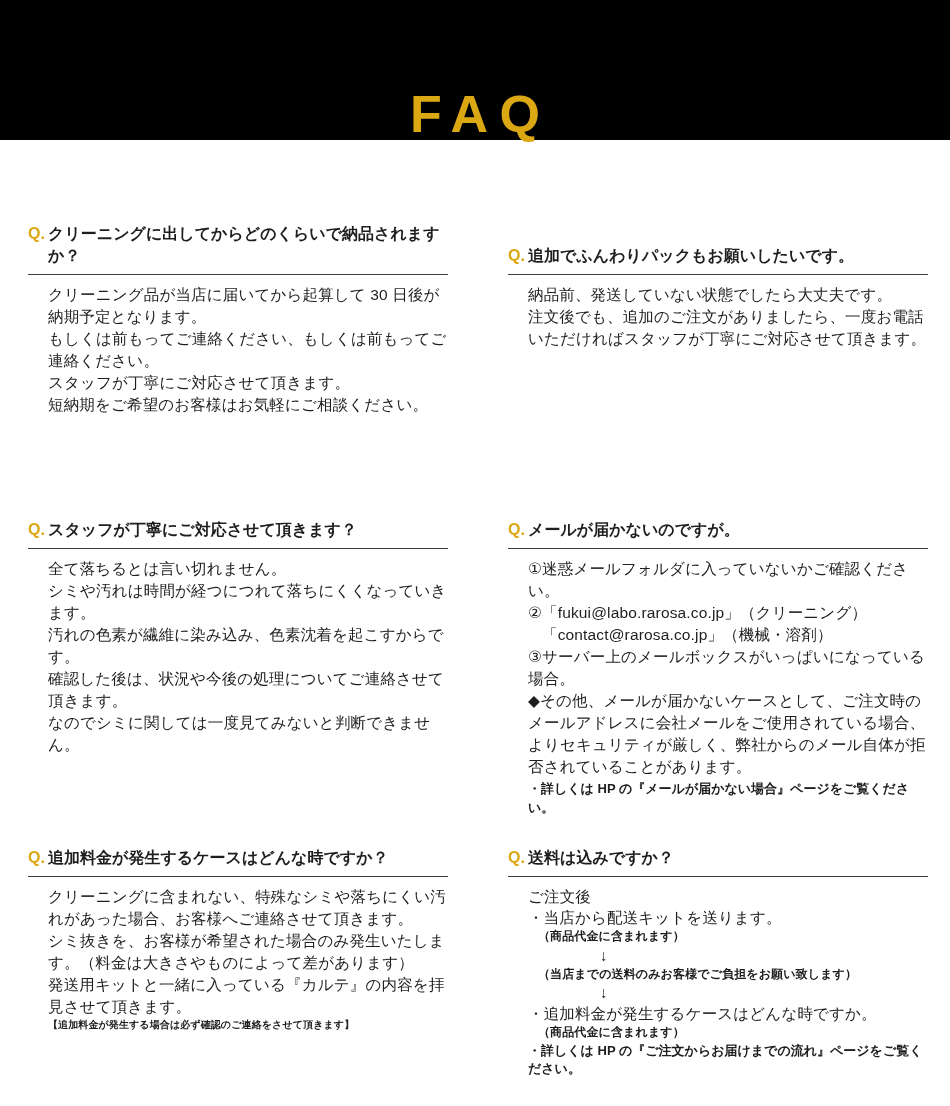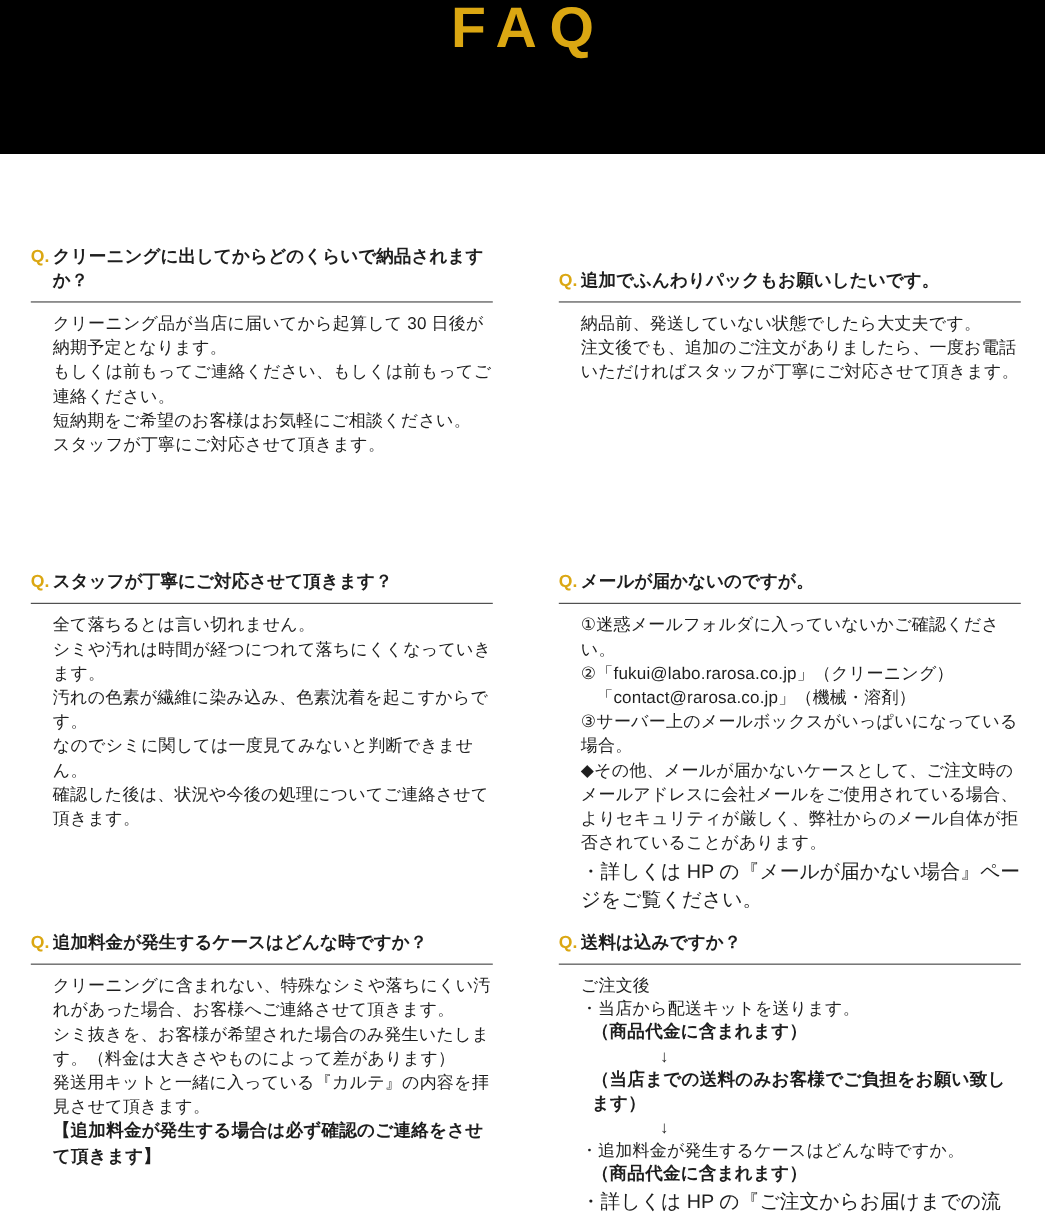--- a/index.html
+++ b/index.html
@@ -16,21 +16,21 @@
     color: var(--text);
   }
   body { height: 1106px; overflow: hidden; }
 
   
   .page-header {
     width: 950px;
     height: 140px;
     background: var(--header-bg);
     display: flex;
-    align-items: flex-start;
+    align-items: flex-end;
     justify-content: center;
   }
   .page-title {
     color: var(--accent);
     font-size: 52px;
     font-weight: 700;
     letter-spacing: 0.22em;
     margin-right: -0.22em; 
     line-height: 1;
   }
@@ -71,25 +71,25 @@
   .answer {
     margin: 9px 0 0 20px;
     font-size: 15.5px;
   }
   .answer .line {
     line-height: 1.42;
     letter-spacing: 0.01em;
   }
   .answer.compact .line { line-height: 1.36; }
 
-  .line.bold        { font-weight: 700; font-size: 16px; }
-  .line.bold-indent { font-weight: 700; font-size: 16px; padding-left: 10px; }
+  .line.bold        { font-weight: 700; font-size: 10px; }
+  .line.bold-indent { font-weight: 700; font-size: 12px; padding-left: 10px; }
   .line.indent      { padding-left: 14px; }
   .line.arrow       { padding-left: 72px; }
-  .line.small-bold  { font-weight: 400; font-size: 18px; margin-top: 2px; letter-spacing: 0; }
+  .line.small-bold  { font-weight: 700; font-size: 13px; margin-top: 2px; letter-spacing: 0; }
 </style>
 </head>
 <body>
 
 <header class="page-header">
   <h1 class="page-title">FAQ</h1>
 </header>
 
 <main class="faq-grid">
   <section class="faq-item row1 col-left">
@@ -97,22 +97,22 @@
       <div class="question">
         <span class="q-mark">Q.</span>
         <span class="q-text">
             <div>クリーニングに出してからどのくらいで納品されますか？</div>
           </span>
       </div>
     </div>
     <div class="answer">
         <p class="line normal">クリーニング品が当店に届いてから起算して 30 日後が納期予定となります。</p>
         <p class="line normal">もしくは前もってご連絡ください、もしくは前もってご連絡ください。</p>
+        <p class="line normal">スタッフが丁寧にご対応させて頂きます。</p>
         <p class="line normal">短納期をご希望のお客様はお気軽にご相談ください。</p>
-        <p class="line normal">スタッフが丁寧にご対応させて頂きます。</p>
       </div>
   </section>
 
   <section class="faq-item row1 col-right">
     <div class="q-block">
       <div class="question">
         <span class="q-mark">Q.</span>
         <span class="q-text">
             <div>追加でふんわりパックもお願いしたいです。</div>
           </span>
@@ -130,22 +130,22 @@
         <span class="q-mark">Q.</span>
         <span class="q-text">
             <div>スタッフが丁寧にご対応させて頂きます？</div>
           </span>
       </div>
     </div>
     <div class="answer">
         <p class="line normal">全て落ちるとは言い切れません。</p>
         <p class="line normal">シミや汚れは時間が経つにつれて落ちにくくなっていきます。</p>
         <p class="line normal">汚れの色素が繊維に染み込み、色素沈着を起こすからです。</p>
+        <p class="line normal">確認した後は、状況や今後の処理についてご連絡させて頂きます。</p>
         <p class="line normal">なのでシミに関しては一度見てみないと判断できません。</p>
-        <p class="line normal">確認した後は、状況や今後の処理についてご連絡させて頂きます。</p>
       </div>
   </section>
 
   <section class="faq-item row2 col-right">
     <div class="q-block">
       <div class="question">
         <span class="q-mark">Q.</span>
         <span class="q-text">
             <div>メールが届かないのですが。</div>
           </span>

